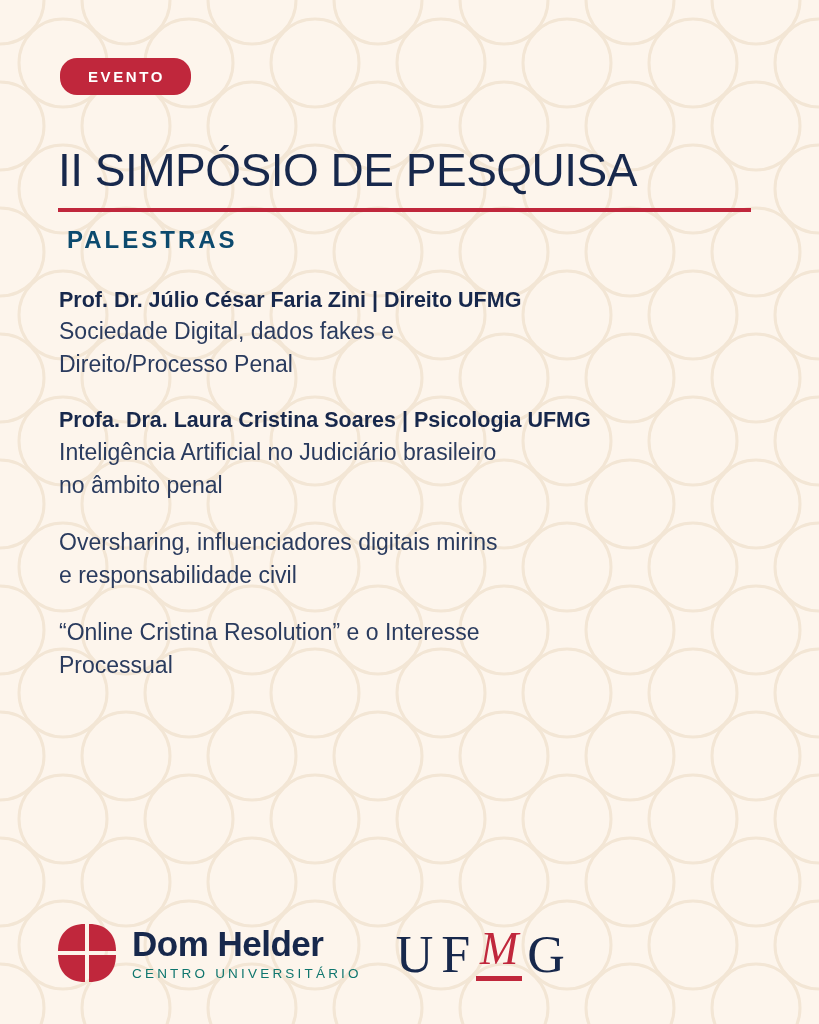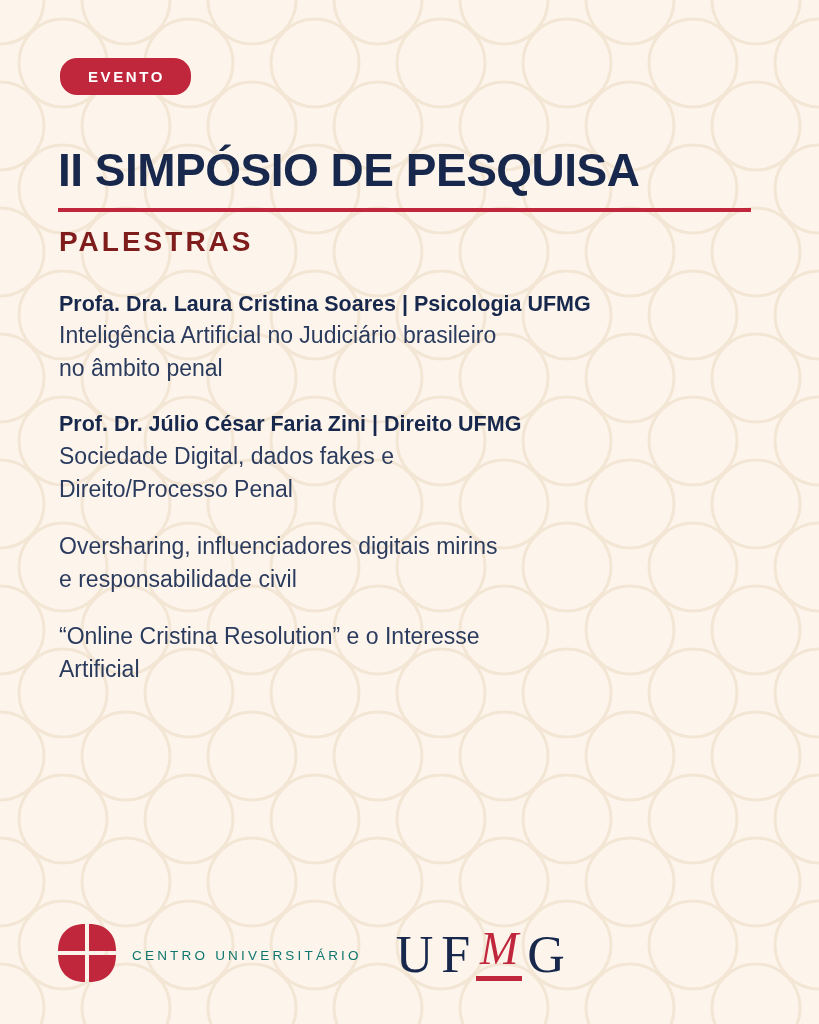--- a/index.html
+++ b/index.html
@@ -43,41 +43,41 @@
     padding: 10px 26px 10px 28px;
     border-radius: 17px;
     margin-top: 58px;
     margin-left: 4px;
   }
 
   
   .title {
     color: #17284c;
     font-size: 46px;
-    font-weight: bold;
+    font-weight: normal;
     letter-spacing: -0.5px;
     margin-top: 48px;
     margin-left: 2px;
     white-space: nowrap;
   }
 
   .title-rule {
     height: 4px;
     background: #c0273c;
     width: 693px;
     margin-top: 11px;
     margin-left: 2px;
   }
 
   .subtitle {
-    color: #7f1d1d;
-    font-size: 28px;
+    color: #0c4a6e;
+    font-size: 24px;
     letter-spacing: 3px;
     margin-top: 14px;
-    margin-left: 3px;
+    margin-left: 11px;
   }
 
   
   .talks {
     margin-top: 32px;
     margin-left: 3px;
   }
 
   .talk {
     margin-bottom: 26px;
@@ -192,55 +192,56 @@
 
   <div class="badge">EVENTO</div>
 
   <h1 class="title">II SIMPÓSIO DE PESQUISA</h1>
   <div class="title-rule"></div>
   <h2 class="subtitle">PALESTRAS</h2>
 
   <div class="talks">
 
     <div class="talk">
+      <div class="talk-speaker">Prof. Dr. Júlio César Faria Zini | Direito UFMG</div>
+      <div class="talk-theme">Sociedade Digital, dados fakes e</div>
+      <div class="talk-theme">Direito/Processo Penal</div>
+    </div>
+
+    <div class="talk">
       <div class="talk-speaker">Profa. Dra. Laura Cristina Soares | Psicologia UFMG</div>
       <div class="talk-theme">Inteligência Artificial no Judiciário brasileiro</div>
       <div class="talk-theme">no âmbito penal</div>
     </div>
 
     <div class="talk">
-      <div class="talk-speaker">Prof. Dr. Júlio César Faria Zini | Direito UFMG</div>
-      <div class="talk-theme">Sociedade Digital, dados fakes e</div>
-      <div class="talk-theme">Direito/Processo Penal</div>
-    </div>
-
-    <div class="talk">
       <div class="talk-theme">Oversharing, influenciadores digitais mirins</div>
       <div class="talk-theme">e responsabilidade civil</div>
     </div>
 
     <div class="talk">
       <div class="talk-theme">“Online Cristina Resolution” e o Interesse</div>
-      <div class="talk-theme">Artificial</div>
+      <div class="talk-theme">Processual</div>
     </div>
 
   </div>
 
   <div class="footer">
 
     <div class="dh-logo">
       <div class="dh-mark">
         <svg width="62" height="62" viewBox="0 0 62 62">
           <path d="M29 2 C12 2 2 12 2 29 L29 29 Z" fill="#c0273c"></path>
           <path d="M33 2 C50 2 60 12 60 29 L33 29 Z" fill="#c0273c"></path>
           <path d="M29 60 C12 60 2 50 2 33 L29 33 Z" fill="#c0273c"></path>
           <path d="M33 60 C50 60 60 50 60 33 L33 33 Z" fill="#c0273c"></path>
         </svg>
       </div>
       <div class="dh-text">
+        <div class="dh-name">Dom Helder</div>
         <div class="dh-sub">CENTRO UNIVERSITÁRIO</div>
       </div>
     </div>
 
     <div class="ufmg-logo">
       <span class="ufmg-u">U</span>
       <span class="ufmg-gap"></span>
       <span class="ufmg-f">F</span>
       <span class="ufmg-m-wrap">
         <span class="ufmg-m">M</span>

